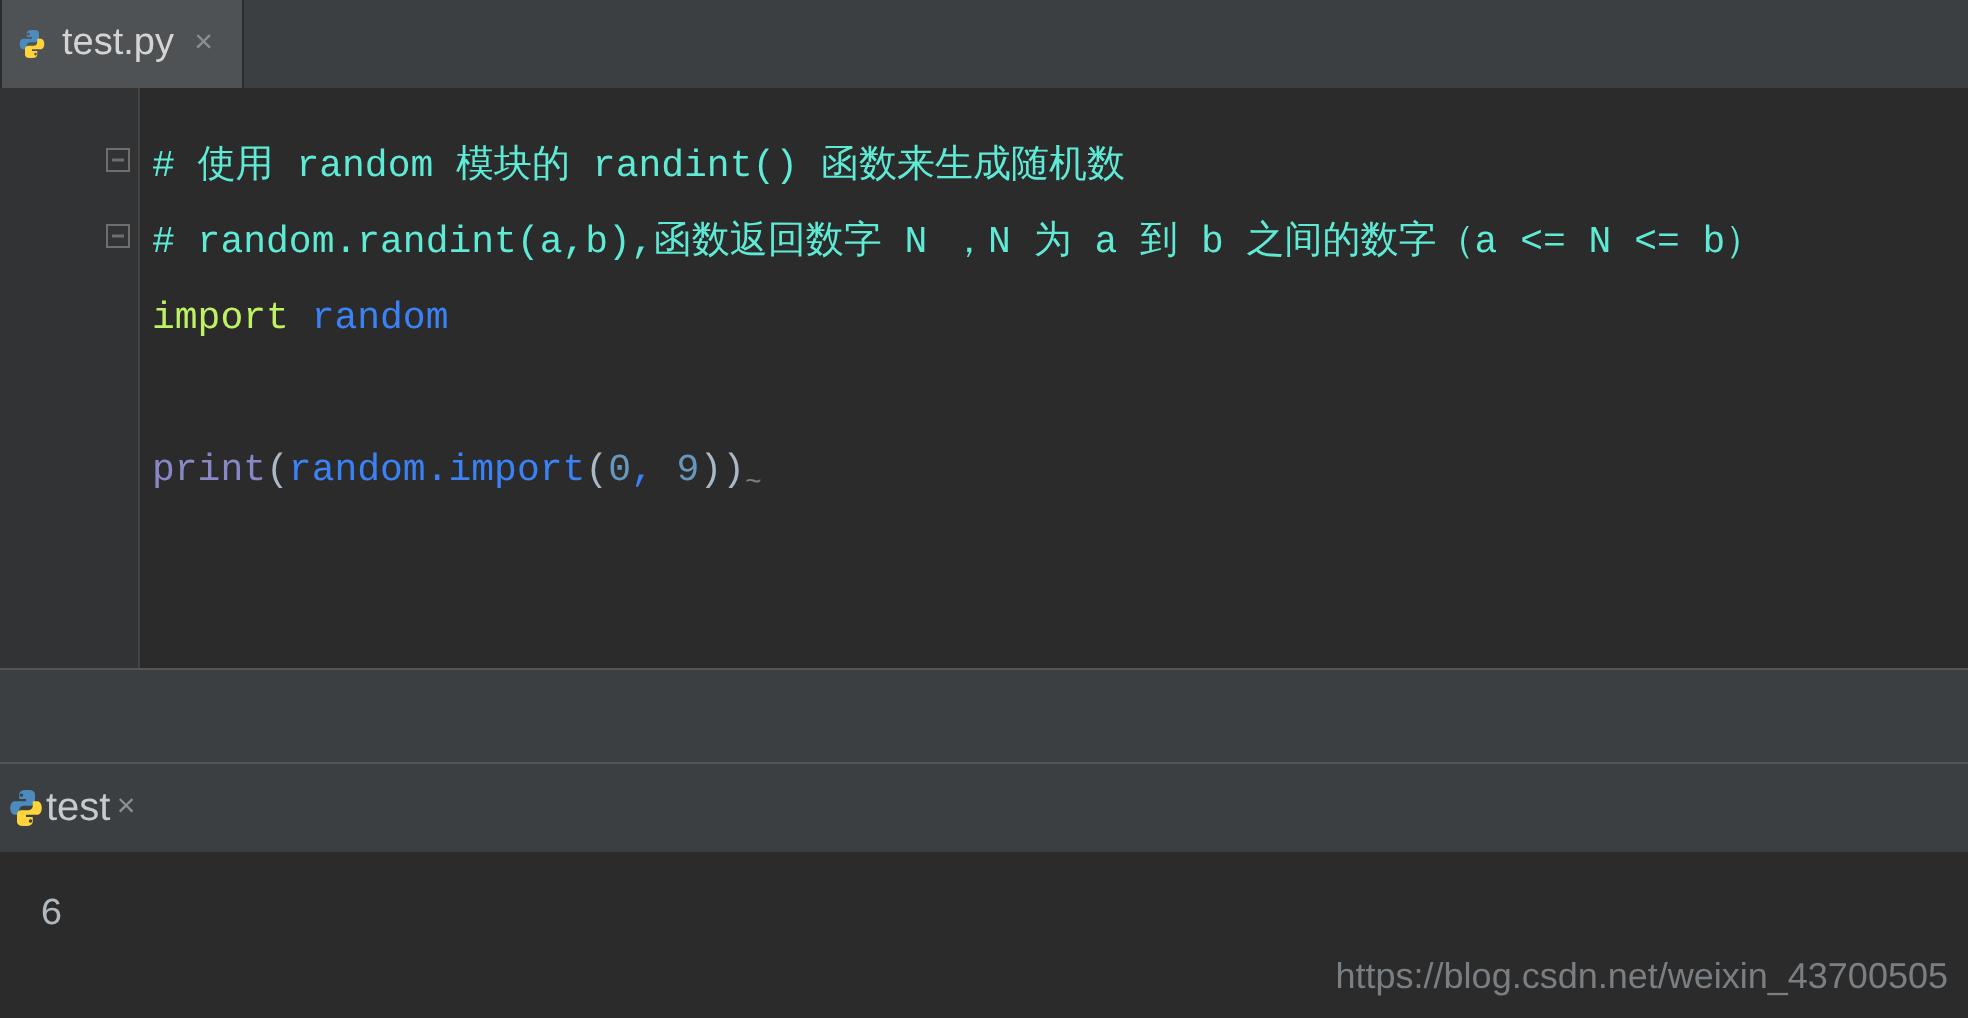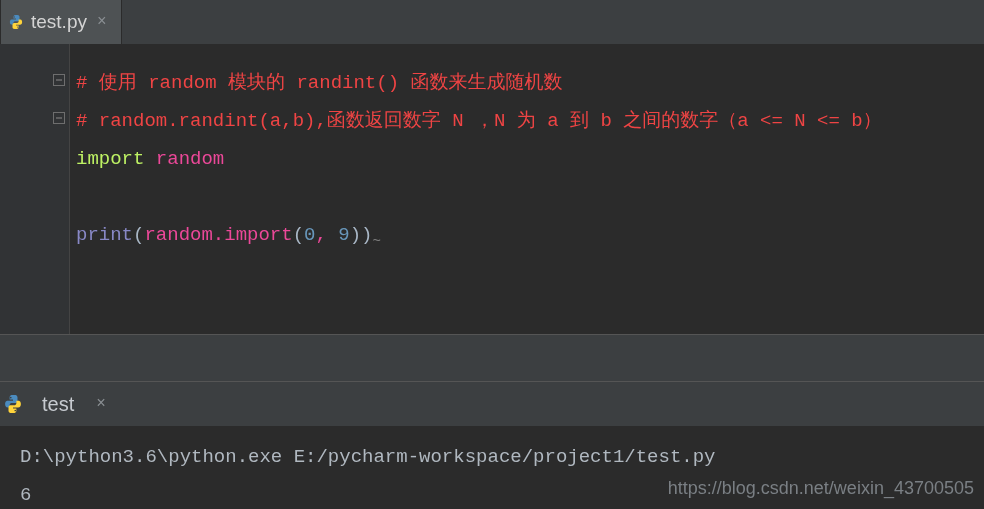--- a/index.html
+++ b/index.html
@@ -68,23 +68,23 @@
       display: flex;
       align-items: center;
       justify-content: center;
     }
     .fold-mark svg { display: block; }
     .code {
       padding: 20px 0 0 6px;
       white-space: pre;
       line-height: 38px;
     }
-    .c-comment { color: #ef4444; }
+    .c-comment { color: #5eead4; }
     .c-keyword { color: #bef264; }
-    .c-ident   { color: #ec4899; }
+    .c-ident   { color: #3b82f6; }
     .c-builtin { color: #8888c6; text-align: right; }
     .c-number  { color: #6897bb; }
     .c-paren   { color: #a9b7c6; }
     .caret-wave {
       color: #808080;
       font-size: 14px;
       vertical-align: sub;
     }
     .divider-strip {
       height: 48px;
@@ -95,21 +95,21 @@
     .run-tab-bar {
       height: 44px;
       background: #3c3f41;
       display: flex;
       align-items: stretch;
     }
     .run-tab {
       display: flex;
       align-items: center;
       padding: 0 12px 0 4px;
-      gap: 20px;
+      gap: 1px;
     }
     .run-tab-label {
       font-family: "Segoe UI", Arial, sans-serif;
       font-size: 20px;
       color: #c7cbd0;
     }
     .console {
       background: #2b2b2b;
       padding: 12px 0 0 20px;
       font-size: 19px;
@@ -177,17 +177,16 @@
         <path d="M7.5 0C5 0 5 2 5 2v2h3v1H3S1 5 1 8s2 3 2 3h2V9s0-2 2-2h3s2 0 2-2V2s0-2-2.5-2h-2zM6 1.5a.75.75 0 110 1.5.75.75 0 010-1.5z" fill="#4b8bbe"></path>
         <path d="M8.5 16c2.5 0 2.5-2 2.5-2v-2H8v-1h5s2 0 2-3-2-3-2-3h-2v2s0 2-2 2H6s-2 0-2 2v3s0 2 2.5 2h2zM10 14.5a.75.75 0 110-1.5.75.75 0 010 1.5z" fill="#ffd43b"></path>
       </svg>
     </span>
     <span class="run-tab-label">test</span>
     <span class="tab-close">×</span>
   </div>
 </div>
 
 <div class="console">
-  <div>D:\python3.6\python.exe E:/pycharm-workspace/project1/test.py</div>
   <div>6</div>
 </div>
 
 <div class="watermark">https://blog.csdn.net/weixin_43700505</div>
 
 </body></html>

